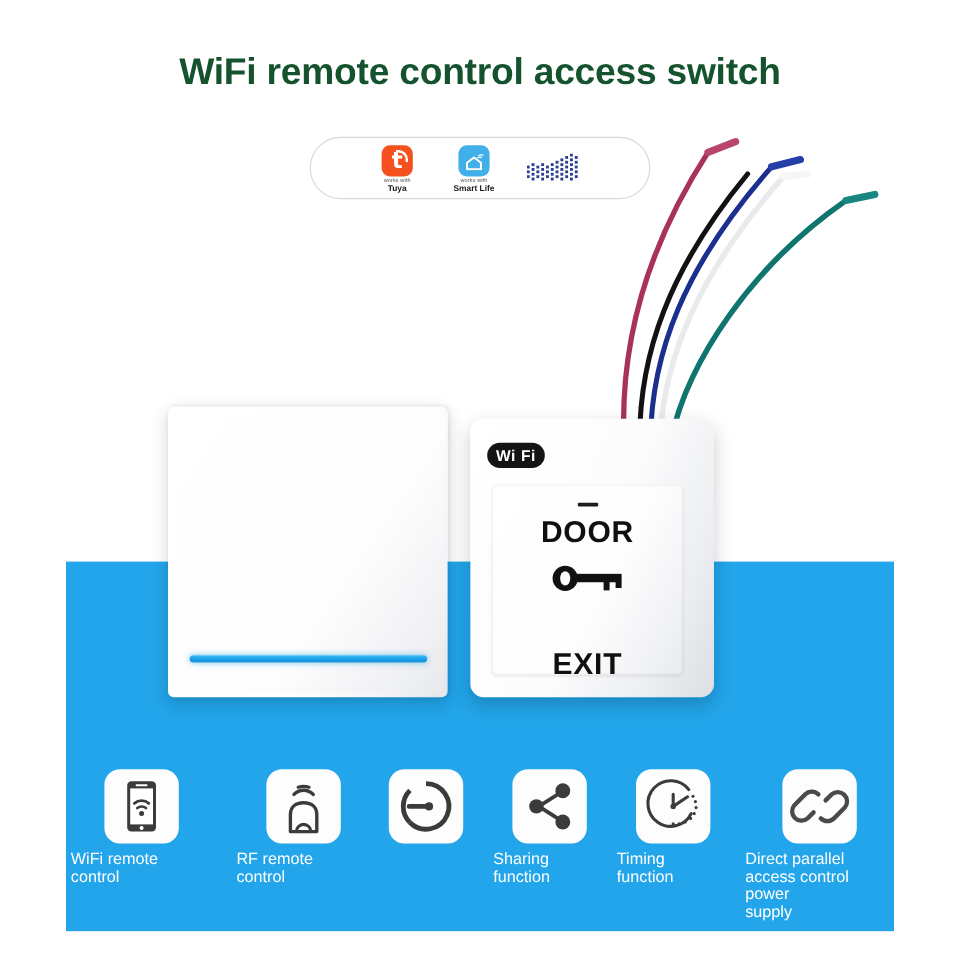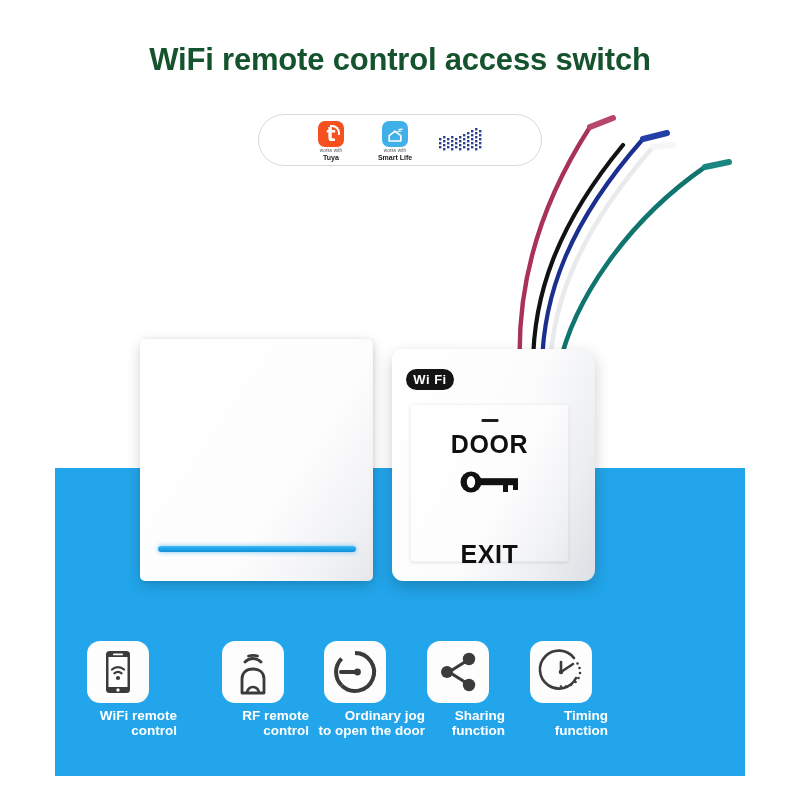--- a/index.html
+++ b/index.html
@@ -228,22 +228,21 @@
   .features {
     position: absolute;
     left: 55px;
     top: 641px;
     width: 690px;
     height: 130px;
   }
   .feature {
     position: absolute;
     top: 0;
-    text-align: right;
-    font-weight: bold;
+    text-align: left;
   }
   .feature-tile {
     width: 62px;
     height: 62px;
     margin: 0 auto;
     border-radius: 13px;
     background: #fdfdfd;
     position: relative;
   }
   .feature-label {
@@ -417,21 +416,20 @@
 
   <div class="feature f2">
     <div class="feature-tile">
       <svg viewBox="0 0 62 62" width="62" height="62">
         <path d="M31 12 a19 19 0 1 1 -13.4 32.4" fill="none" stroke="#3b3b3b" stroke-width="4"></path>
         <path d="M17.6 44.4 a19 19 0 0 1 0 -26.8" fill="none" stroke="#3b3b3b" stroke-width="4"></path>
         <line x1="17" y1="31" x2="31" y2="31" stroke="#3b3b3b" stroke-width="4" stroke-linecap="round"></line>
         <circle cx="33.5" cy="31" r="3.4" fill="#3b3b3b"></circle>
       </svg>
     </div>
-    <div class="feature-label">Ordinary jog<br>to open the door</div>
   </div>
 
   <div class="feature f3">
     <div class="feature-tile">
       <svg viewBox="0 0 62 62" width="62" height="62">
         <line x1="22" y1="31" x2="41" y2="19" stroke="#3b3b3b" stroke-width="3.2"></line>
         <line x1="22" y1="31" x2="41" y2="43" stroke="#3b3b3b" stroke-width="3.2"></line>
         <circle cx="20" cy="31" r="6" fill="#3b3b3b"></circle>
         <circle cx="42" cy="18" r="6.2" fill="#3b3b3b"></circle>
         <circle cx="42" cy="44" r="6.2" fill="#3b3b3b"></circle>
@@ -455,13 +453,24 @@
             <circle cx="31" cy="45.5" r="1.3"></circle>
         </g>
         <line x1="31" y1="31" x2="31" y2="21" stroke="#3b3b3b" stroke-width="2.6" stroke-linecap="round"></line>
         <line x1="31" y1="31" x2="43" y2="23" stroke="#3b3b3b" stroke-width="2.6" stroke-linecap="round"></line>
         <circle cx="31" cy="31" r="2.3" fill="#3b3b3b"></circle>
       </svg>
     </div>
     <div class="feature-label">Timing<br>function</div>
   </div>
 
+  <div class="feature f5">
+    <div class="feature-tile">
+      <svg viewBox="0 0 62 62" width="62" height="62">
+        <g fill="none" stroke="#4a4a4a" stroke-width="3.6" stroke-linecap="round">
+          <path d="M26 36 l-5 5 a7.8 7.8 0 0 1 -11 -11 l9 -9 a7.8 7.8 0 0 1 11 0"></path>
+          <path d="M36 26 l5 -5 a7.8 7.8 0 0 1 11 11 l-9 9 a7.8 7.8 0 0 1 -11 0"></path>
+        </g>
+      </svg>
+    </div>
+    <div class="feature-label">Direct parallel<br>access control power<br>supply</div>
+  </div>
 </div>
 
 </body></html>

